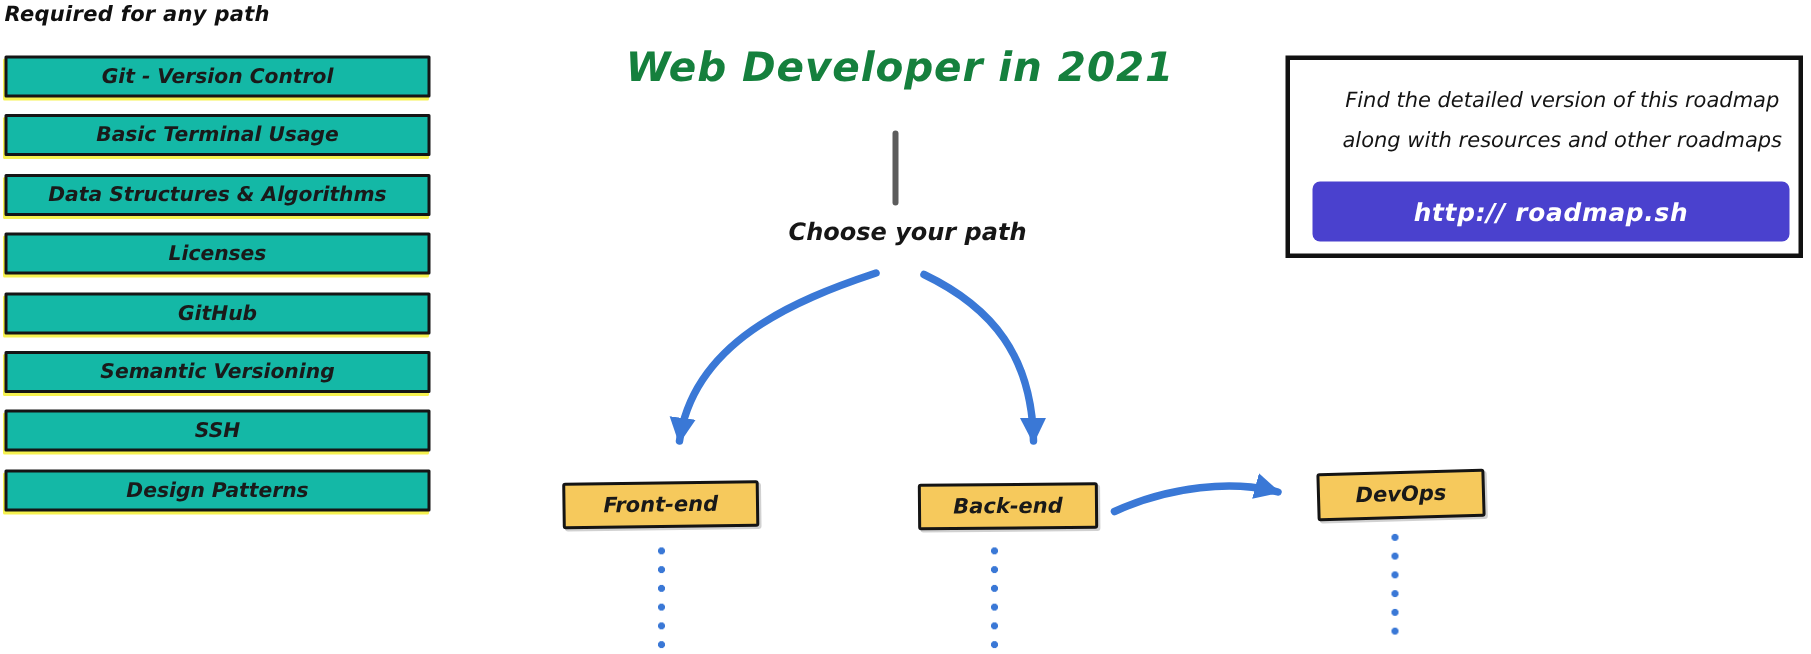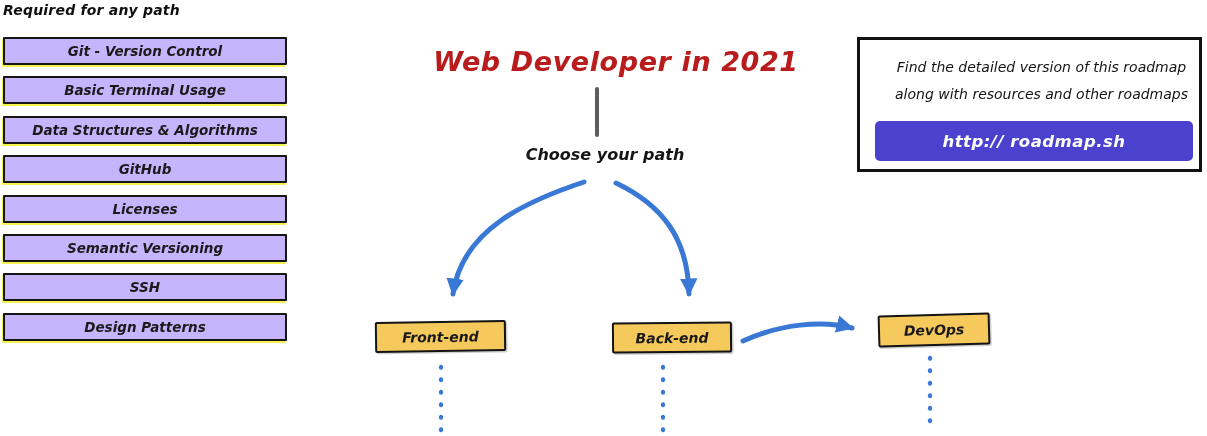--- a/index.html
+++ b/index.html
@@ -18,35 +18,35 @@
     position:absolute;left:3px;top:2px;
     font-size:14px;font-weight:bold;color:#101010;
     letter-spacing:0.2px;
   }
   .left-list{
     position:absolute;left:3px;top:37px;width:284px;
     display:flex;flex-direction:column;gap:11.4px;
   }
   .ybox{
     height:28px;box-sizing:border-box;
-    background:#c4b5fd;
+    background:#14b8a6;
     border:2.4px solid #151515;
     border-radius:1px;
     display:flex;align-items:center;justify-content:center;
     font-size:13.5px;font-weight:600;color:#1a1a1a;
     box-shadow:-1px 2px 0 0 rgba(244,240,60,0.9);
     cursor:pointer;
     text-align:center;
   }
 
   
   .title{
-    position:absolute;left:405px;top:30px;width:390px;margin:16px;
+    position:absolute;left:405px;top:30px;width:390px;margin:0;
     text-align:center;
-    font-size:27px;font-weight:bold;color:#b91c1c;letter-spacing:0.6px;
+    font-size:27px;font-weight:bold;color:#15803d;letter-spacing:0.6px;
   }
   .vline{
     position:absolute;left:595px;top:87px;width:4px;height:50px;
     background:#5c5c5c;border-radius:2px;
   }
   .choose{
     position:absolute;left:505px;top:145px;width:200px;
     text-align:center;
     font-size:16px;font-weight:bold;color:#161616;
   }
@@ -123,25 +123,25 @@
 
       <div class="ybox">
         <span>Basic Terminal Usage</span>
       </div>
 
       <div class="ybox">
         <span>Data Structures &amp; Algorithms</span>
       </div>
 
       <div class="ybox">
-        <span>GitHub</span>
+        <span>Licenses</span>
       </div>
 
       <div class="ybox">
-        <span>Licenses</span>
+        <span>GitHub</span>
       </div>
 
       <div class="ybox">
         <span>Semantic Versioning</span>
       </div>
 
       <div class="ybox">
         <span>SSH</span>
       </div>
 

